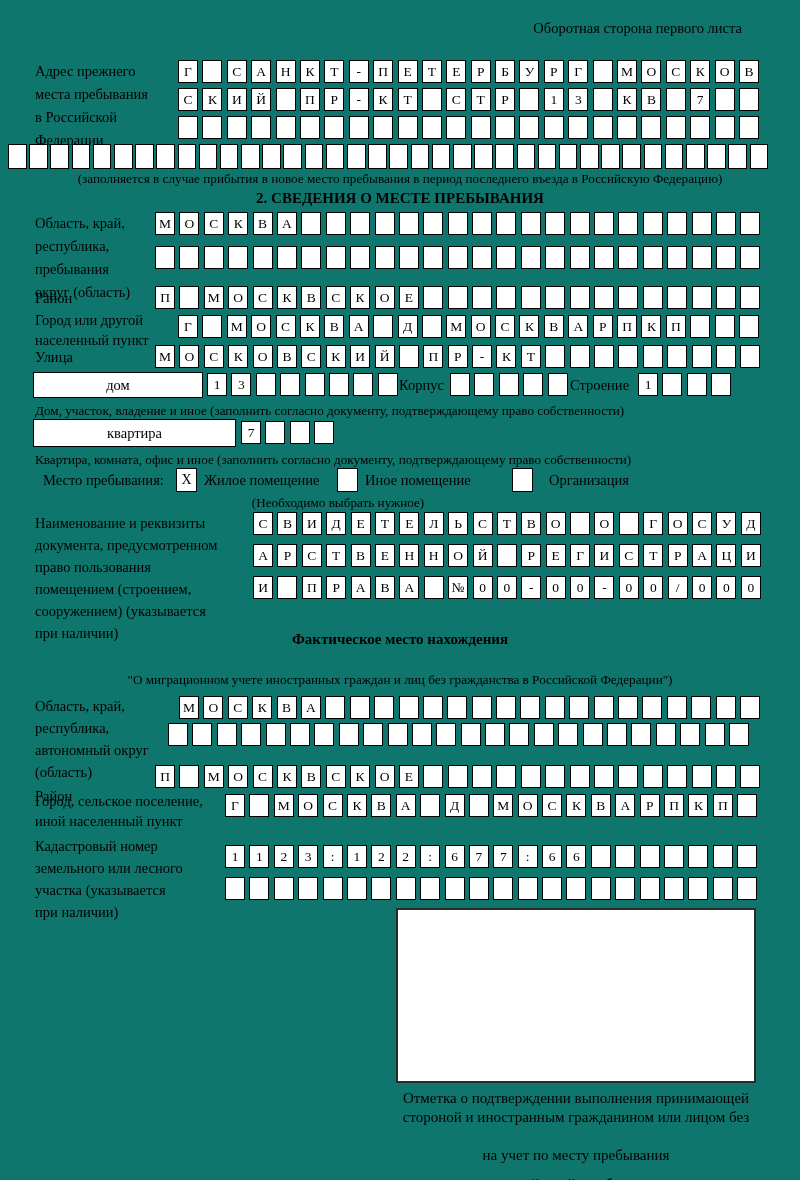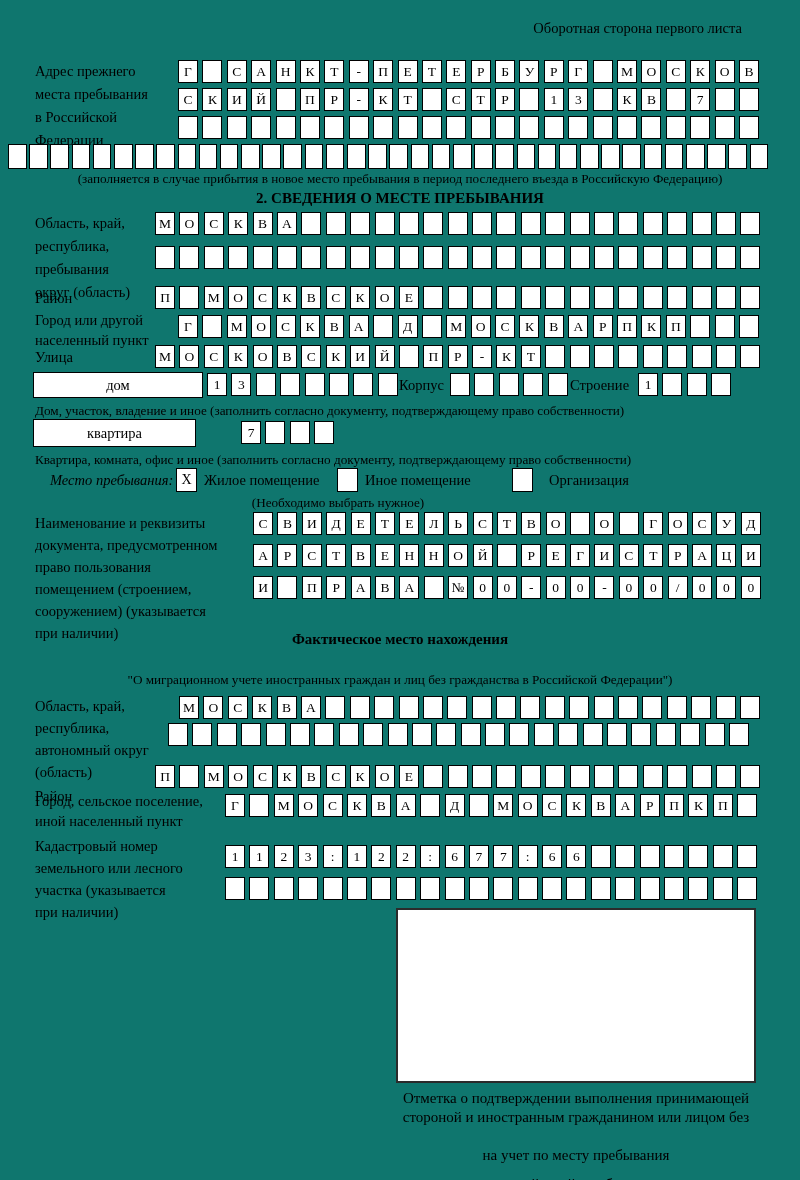--- a/index.html
+++ b/index.html
@@ -320,30 +320,30 @@
     </div>
   <div class="abs lbl" style="top:377px;left:570px;">Строение</div>
   <div class="boxrow" style="top:373px;left:638px;">
       <span class="cell">1</span>
       <span class="cell"></span>
       <span class="cell"></span>
       <span class="cell"></span>
     </div>
   <div class="abs cap" style="top:403px;left:35px;">Дом, участок, владение и иное (заполнить согласно документу, подтверждающему право собственности)</div>
 
-  <div class="longbox" style="top:419px;left:33px;width:163px;height:28px;">квартира</div>
+  <div class="longbox" style="top:419px;left:33px;width:203px;height:28px;">квартира</div>
   <div class="boxrow" style="top:421px;left:241px;">
       <span class="cell">7</span>
       <span class="cell"></span>
       <span class="cell"></span>
       <span class="cell"></span>
     </div>
   <div class="abs cap" style="top:452px;left:35px;">Квартира, комната, офис и иное (заполнить согласно документу, подтверждающему право собственности)</div>
 
-  <div class="abs lbl" style="top:472px;left:50px;font-style:italic;">Место пребывания:</div>
+  <div class="abs lbl" style="top:472px;left:43px;">Место пребывания:</div>
   <div class="cb" style="top:468px;left:176px;">X</div>
   <div class="abs lbl" style="top:472px;left:204px;">Жилое помещение</div>
   <div class="cb" style="top:468px;left:337px;"></div>
   <div class="abs lbl" style="top:472px;left:365px;">Иное помещение</div>
   <div class="cb" style="top:468px;left:512px;"></div>
   <div class="abs lbl" style="top:472px;left:549px;">Организация</div>
   <div class="abs cap" style="top:495px;left:0;width:676px;text-align:center;">(Необходимо выбрать нужное)</div>
 
   <div class="abs lbl" style="top:515px;left:35px;">Наименование и реквизиты</div>
   <div class="abs lbl" style="top:537px;left:35px;">документа, предусмотренном</div>

